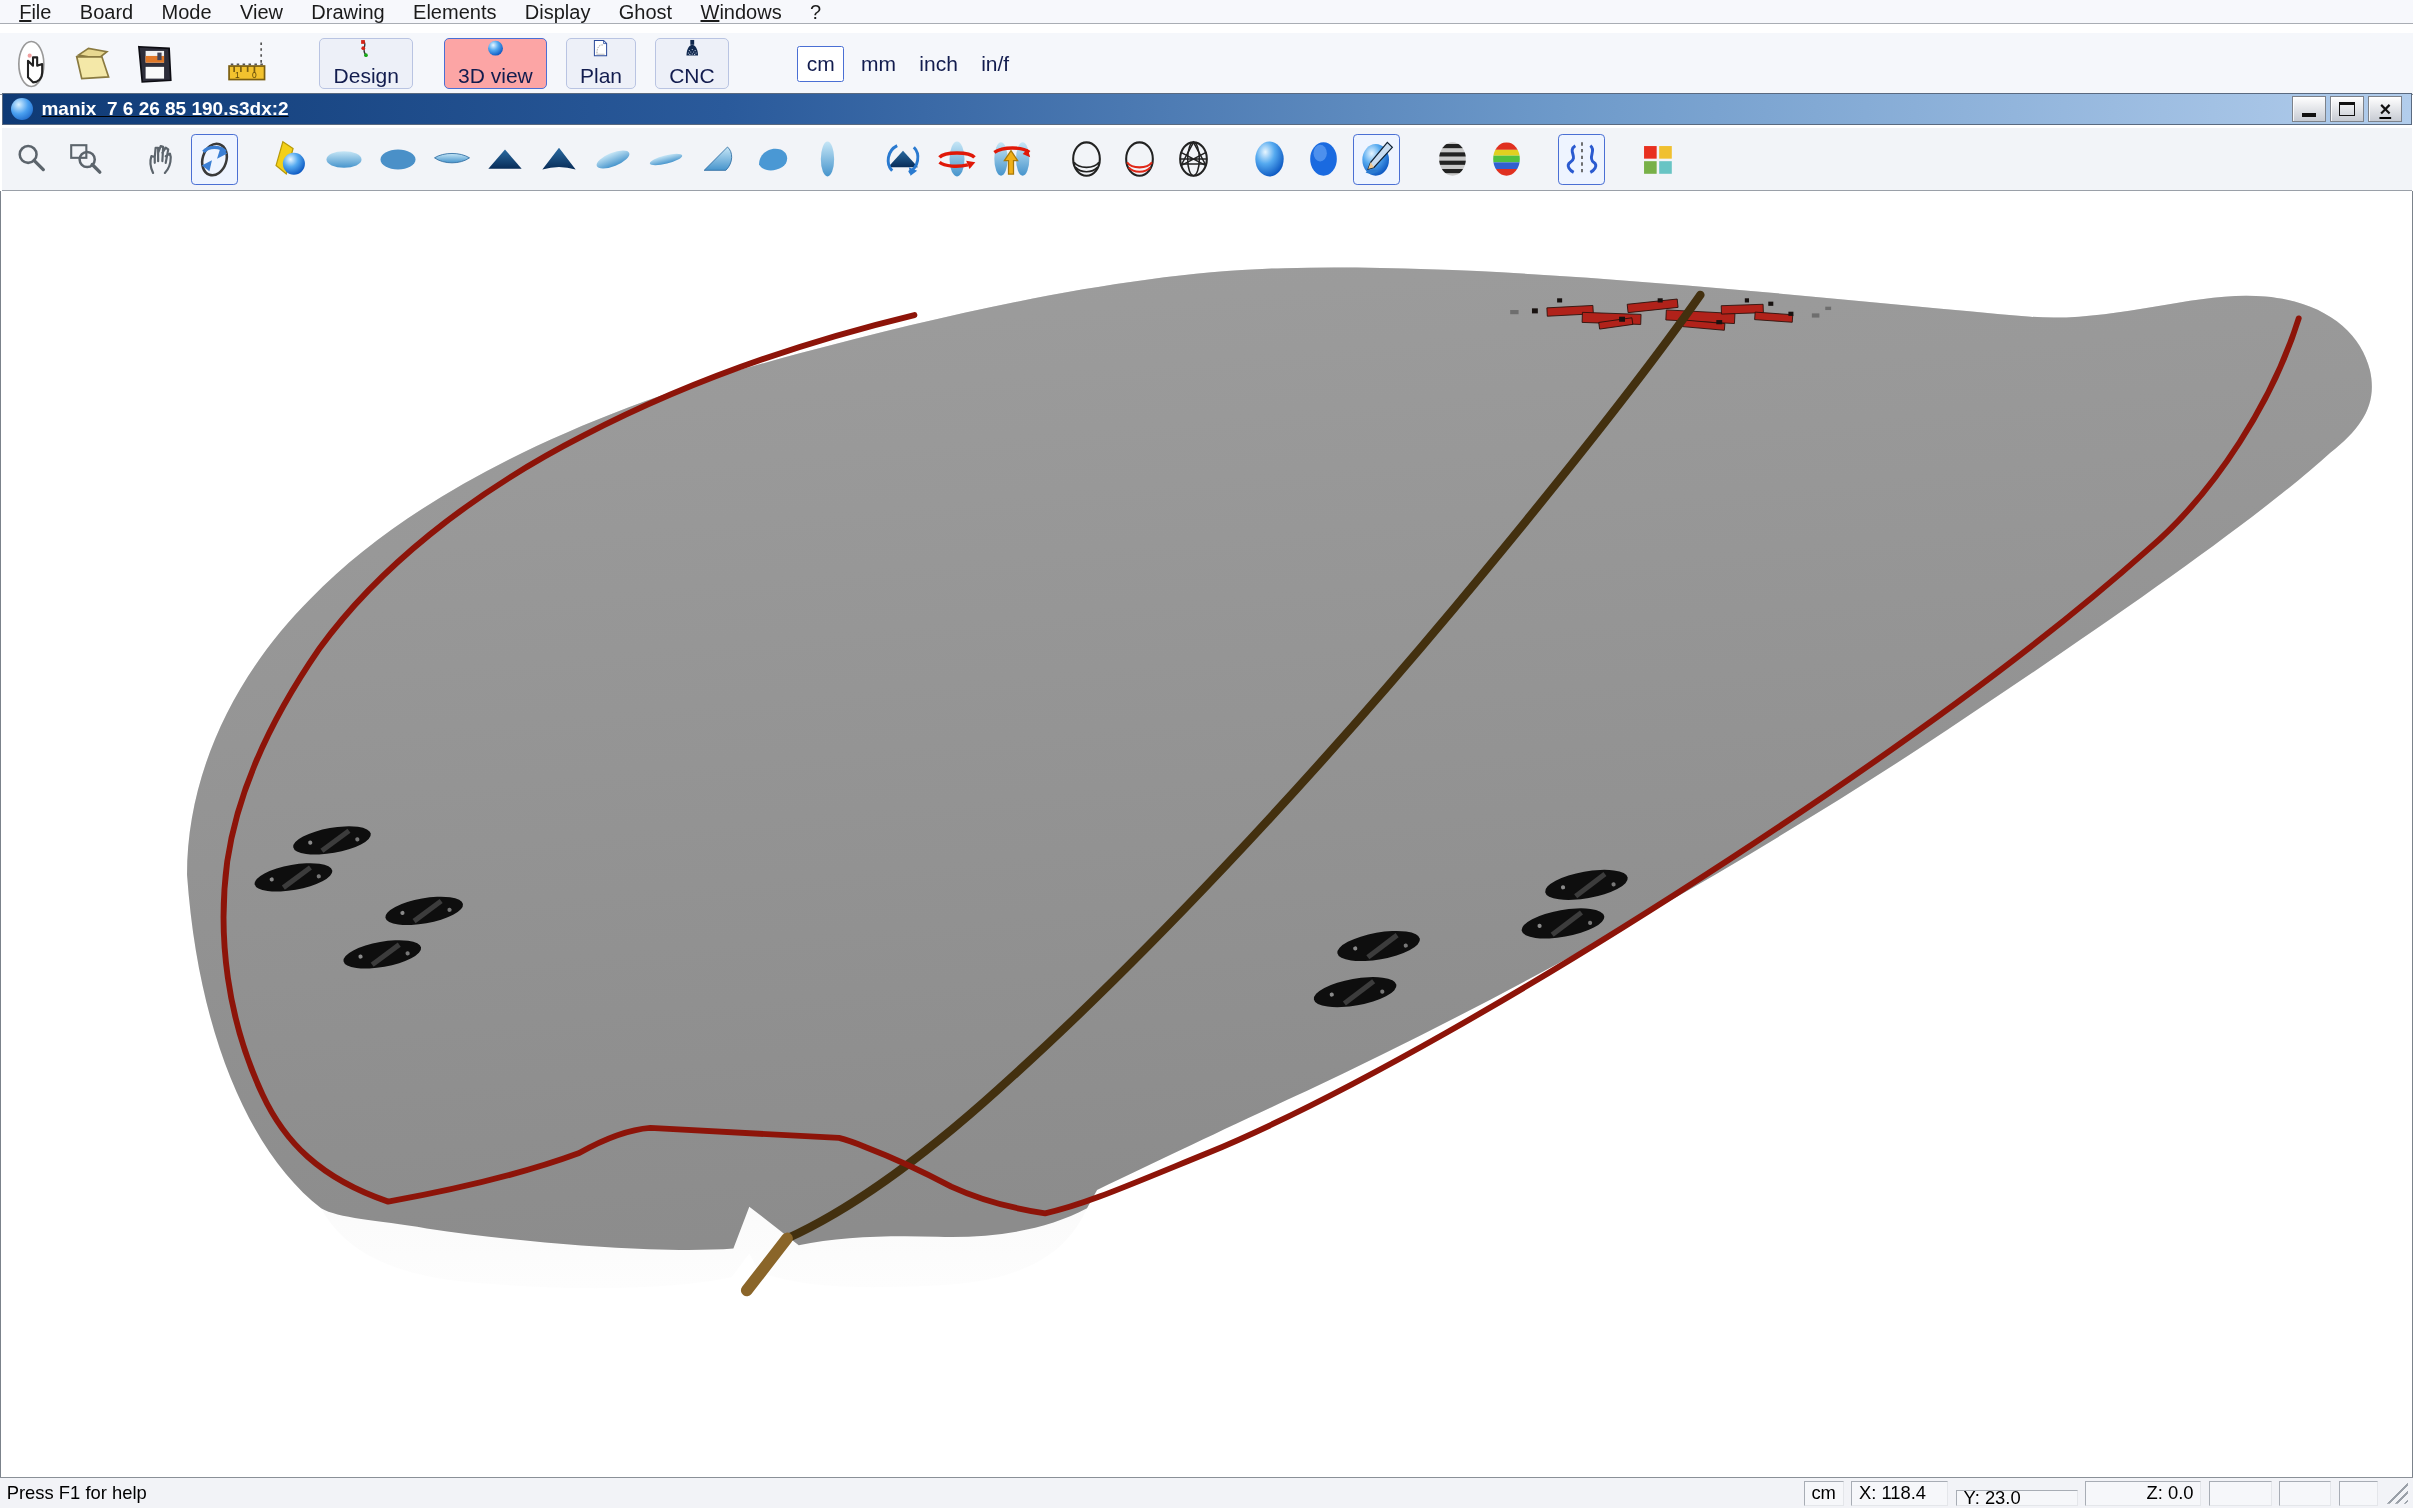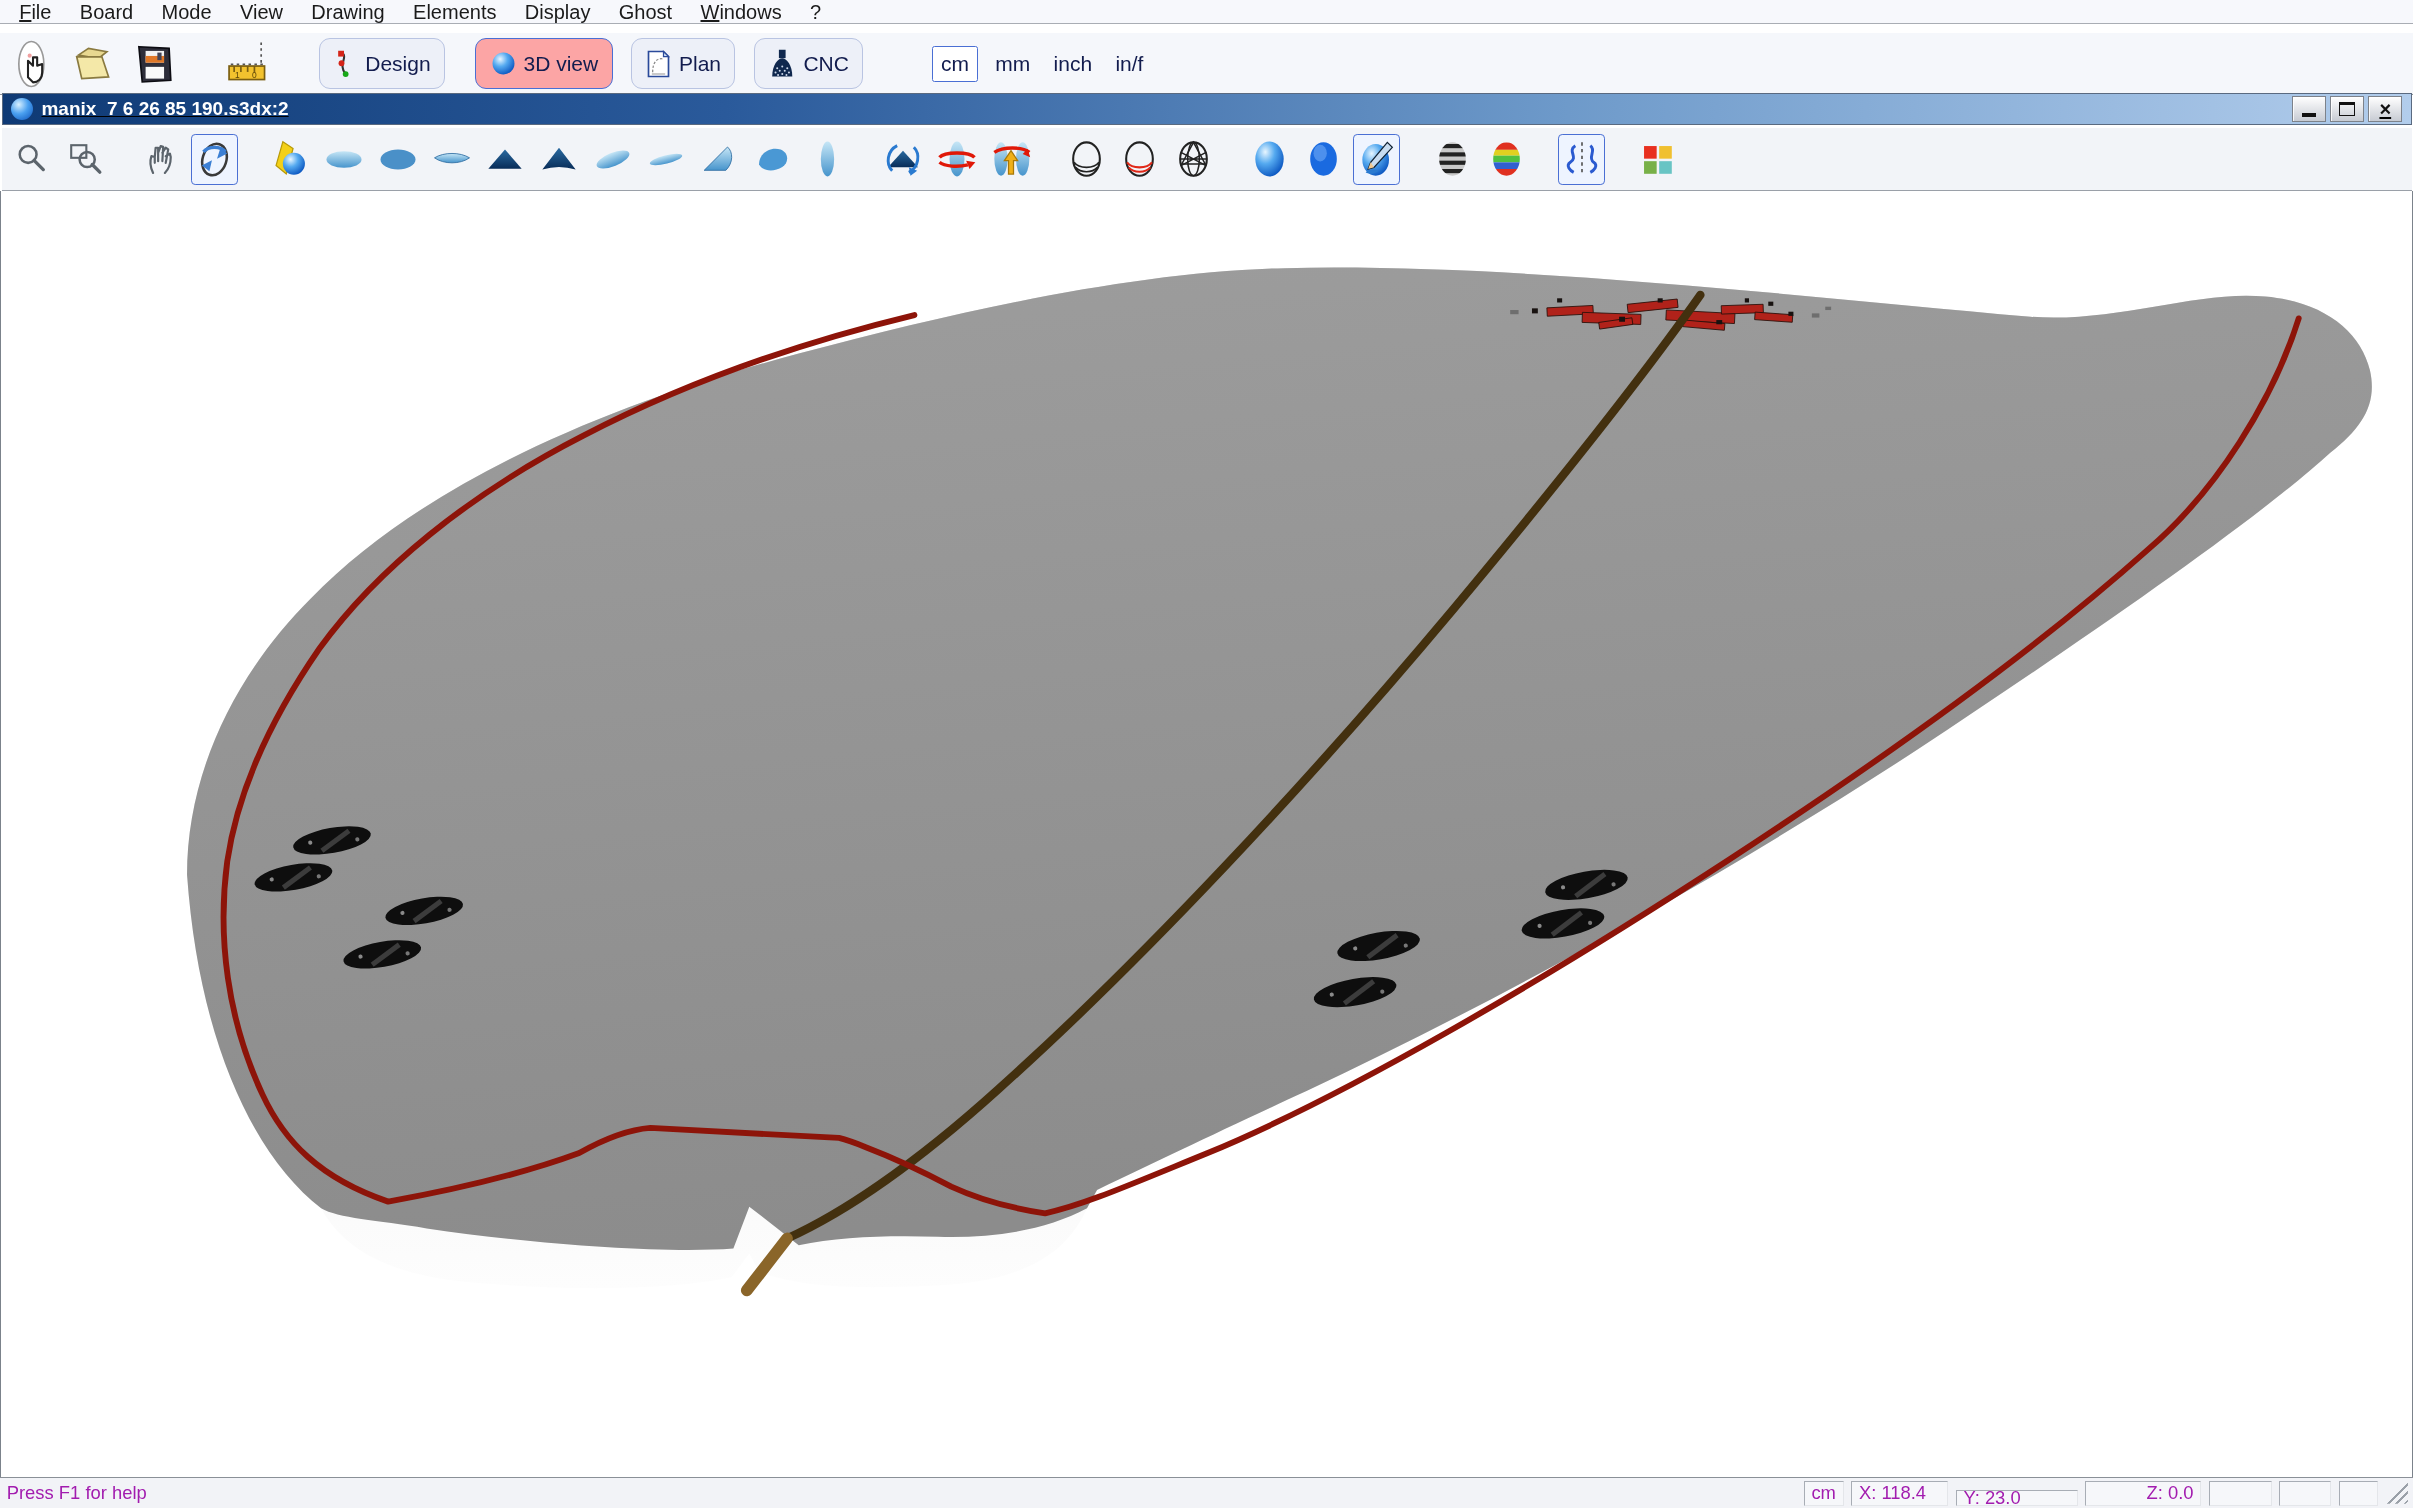--- a/index.html
+++ b/index.html
@@ -7,21 +7,21 @@
 
   
   .menubar{position:absolute;left:0;top:0;width:2413px;height:24px;background:#f7f8fc;border-bottom:0.8px solid #a9adb4;display:flex;align-items:center;padding-left:5px;box-sizing:border-box;}
   .menu-item{display:inline-block;padding:0 14.2px;font-size:20px;color:#1b1b1b;line-height:30px;}
   .menu-item.uf::first-letter{text-decoration:underline;}
 
   
   .toolbar1{position:absolute;left:0;top:33px;width:2413px;height:61px;background:#f5f7fb;display:flex;align-items:center;box-sizing:border-box;padding-left:8.4px;}
   .tb1-icon{width:49px;height:50px;display:flex;align-items:center;justify-content:center;margin-right:11.7px;}
   .tb1-sep{width:34px;height:0.8px;}
-  .mode-btn{display:flex;align-items:center;gap:6.7px;height:49px;padding:0 13.4px;margin-right:18.4px;background:#edf0f8;border:0.8px solid #b9c4e2;border-radius:11px;font-size:21px;color:#121c4e;}
+  .mode-btn{display:flex;align-items:center;gap:6.7px;height:49px;padding:0 13.4px;margin-right:18.4px;background:#edf0f8;border:0.8px solid #b9c4e2;border-radius:5px;font-size:21px;color:#121c4e;flex-direction:column;}
   .mode-btn.selected{background:#fca5a5;border:1.7px solid #4a6fd4;margin-left:12px;}
   .units{display:flex;align-items:center;margin-left:50px;gap:0;}
   .unit{font-size:21px;color:#121c4e;padding:0 11.7px;line-height:34px;}
   .unit.selected{border:1.7px solid #4a6fd4;border-radius:2.5px;background:#fff;padding:0 8.4px;margin-right:5px;}
 
   
   .mdi-frame{position:absolute;left:0;top:94px;width:2413px;box-sizing:border-box;border-top:1.7px solid #8a9097;}
   .titlebar{position:absolute;left:1.7px;top:93px;width:2410px;height:32px;background:linear-gradient(to right,#0f3a75 0%,#2a5a9b 30%,#6e9aca 65%,#b2cdec 100%);display:flex;align-items:center;padding:0 8.4px;box-sizing:border-box;border:0.8px solid #5a6a80;text-decoration:underline;}
   .title-icon{width:22px;height:22px;border-radius:50%;background:radial-gradient(circle at 35% 30%,#d8f0ff,#4aa0f0 45%,#0a50b8);margin-right:8.4px;flex:0 0 auto;}
   .title-text{color:#fff;font-weight:bold;font-size:19px;white-space:pre;}
@@ -35,21 +35,21 @@
   .toolbar2{position:absolute;left:1.7px;top:128px;width:2410px;height:63px;background:#f2f4f8;display:flex;align-items:center;padding-left:6.7px;box-sizing:border-box;border-bottom:0.8px solid #9aa0a8;}
   .tb2-icon{width:45px;height:49px;display:flex;align-items:center;justify-content:center;border:1.7px solid transparent;border-radius:4.2px;margin-right:6.7px;flex:0 0 auto;}
   .tb2-icon.selected{border-color:#4a6fd4;background:#eef4ff;}
   .tb2-gap{width:22px;flex:0 0 auto;}
 
   
   .canvas{position:absolute;left:0;top:191px;width:2413px;height:1286px;background:#ffffff;border-left:1.7px solid #7b828b;border-right:1.7px solid #7b828b;box-sizing:border-box;}
   .canvas svg{display:block;}
 
   
-  .statusbar{position:absolute;left:0;top:1477px;width:2413px;height:31px;background:#f2f3f7;border-top:1.7px solid #8a9097;display:flex;align-items:center;box-sizing:border-box;font-size:18.4px;color:#a21caf;}
+  .statusbar{position:absolute;left:0;top:1477px;width:2413px;height:31px;background:#f2f3f7;border-top:1.7px solid #8a9097;display:flex;align-items:center;box-sizing:border-box;font-size:18.4px;color:#000000;}
   .status-help{padding-left:6.7px;flex:0 0 auto;}
   .status-cells{margin-left:auto;display:flex;align-items:stretch;height:25px;margin-right:3.4px;}
   .cell{border:0.8px solid #a8adb5;border-right-color:#e4e6ea;border-bottom-color:#e4e6ea;background:#f6f7fa;margin-left:7.5px;display:flex;align-items:center;padding:0 6.7px;box-sizing:border-box;}
   .cell.c-unit{width:40px;}
   .cell.c-x{width:97px;}
   .cell.c-y{width:122px;margin-top:9px;}
   .cell.c-z{width:116px;justify-content:flex-end;}
   .cell.c-e1{width:63px;}
   .cell.c-e2{width:52px;}
   .cell.c-e3{width:39px;}

